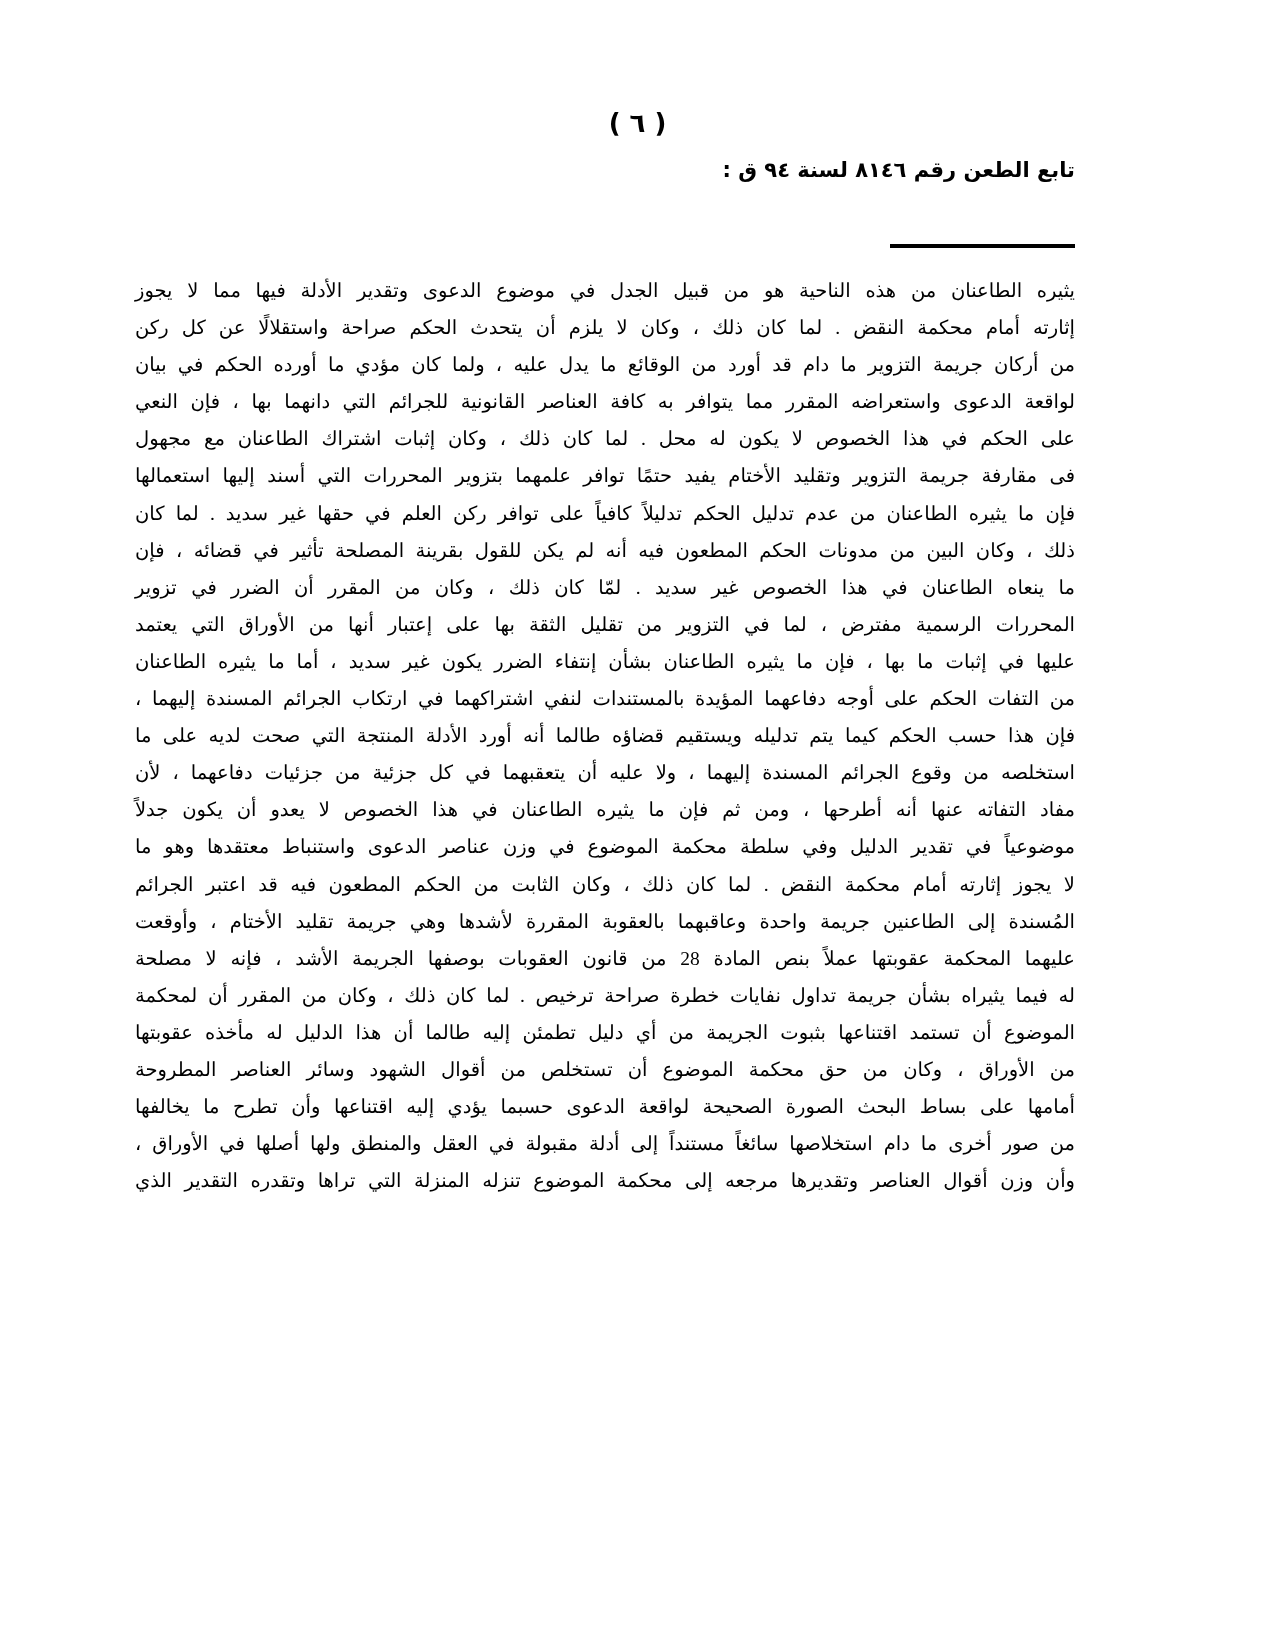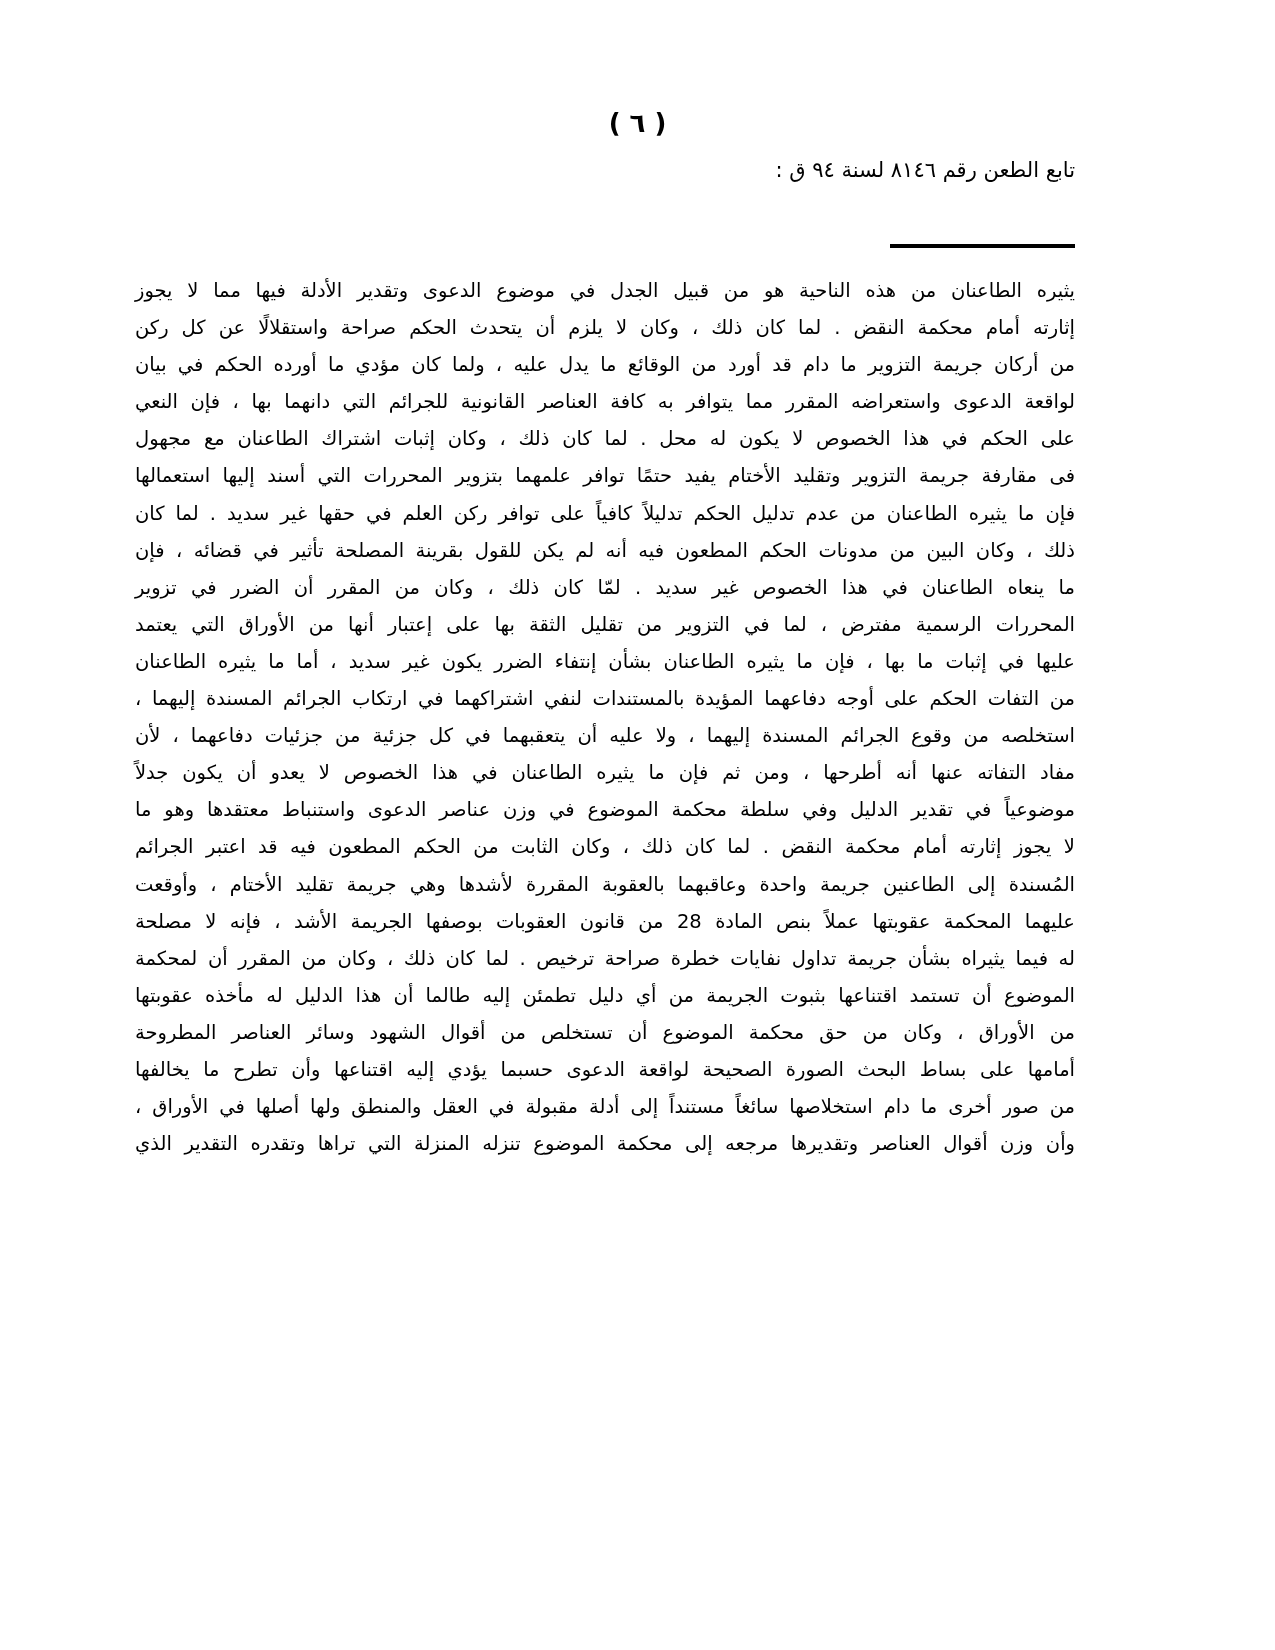--- a/index.html
+++ b/index.html
@@ -23,38 +23,39 @@
       text-align: center;
       font-size: 26px;
       font-weight: bold;
       direction: ltr;
     }
     .case-header {
       position: absolute;
       top: 158px;
       right: 200px;
       font-size: 21px;
-      font-weight: normal;
+      font-weight: bold;
       direction: rtl;
       white-space: nowrap;
     }
     .rule {
       position: absolute;
       top: 244px;
       right: 200px;
       width: 185px;
       height: 4px;
       background: #000000;
     }
     .body-text {
       position: absolute;
       top: 272px;
       right: 200px;
       width: 940px;
       direction: rtl;
+      font-family: Liberation Serif, serif;
     }
     .body-line {
       height: 37.1px;
       line-height: 37.1px;
       font-size: 19.5px;
       text-align: justify;
       text-align-last: justify;
       white-space: nowrap;
       overflow: visible;
     }
@@ -74,20 +75,21 @@
   <div class="body-line">من أركان جريمة التزوير ما دام قد أورد من الوقائع ما يدل عليه ، ولما كان مؤدي ما أورده الحكم في بيان</div>
   <div class="body-line">لواقعة الدعوى واستعراضه المقرر مما يتوافر به كافة العناصر القانونية للجرائم التي دانهما بها ، فإن النعي</div>
   <div class="body-line">على الحكم في هذا الخصوص لا يكون له محل . لما كان ذلك ، وكان إثبات اشتراك الطاعنان مع مجهول</div>
   <div class="body-line">فى مقارفة جريمة التزوير وتقليد الأختام يفيد حتمًا توافر علمهما بتزوير المحررات التي أسند إليها استعمالها</div>
   <div class="body-line">فإن ما يثيره الطاعنان من عدم تدليل الحكم تدليلاً كافياً على توافر ركن العلم في حقها غير سديد . لما كان</div>
   <div class="body-line">ذلك ، وكان البين من مدونات الحكم المطعون فيه أنه لم يكن للقول بقرينة المصلحة تأثير في قضائه ، فإن</div>
   <div class="body-line">ما ينعاه الطاعنان في هذا الخصوص غير سديد . لمّا كان ذلك ، وكان من المقرر أن الضرر في تزوير</div>
   <div class="body-line">المحررات الرسمية مفترض ، لما في التزوير من تقليل الثقة بها على إعتبار أنها من الأوراق التي يعتمد</div>
   <div class="body-line">عليها في إثبات ما بها ، فإن ما يثيره الطاعنان بشأن إنتفاء الضرر يكون غير سديد ، أما ما يثيره الطاعنان</div>
   <div class="body-line">من التفات الحكم على أوجه دفاعهما المؤيدة بالمستندات لنفي اشتراكهما في ارتكاب الجرائم المسندة إليهما ،</div>
+  <div class="body-line">فإن هذا حسب الحكم كيما يتم تدليله ويستقيم قضاؤه طالما أنه أورد الأدلة المنتجة التي صحت لديه على ما</div>
   <div class="body-line">استخلصه من وقوع الجرائم المسندة إليهما ، ولا عليه أن يتعقبهما في كل جزئية من جزئيات دفاعهما ، لأن</div>
   <div class="body-line">مفاد التفاته عنها أنه أطرحها ، ومن ثم فإن ما يثيره الطاعنان في هذا الخصوص لا يعدو أن يكون جدلاً</div>
   <div class="body-line">موضوعياً في تقدير الدليل وفي سلطة محكمة الموضوع في وزن عناصر الدعوى واستنباط معتقدها وهو ما</div>
   <div class="body-line">لا يجوز إثارته أمام محكمة النقض . لما كان ذلك ، وكان الثابت من الحكم المطعون فيه قد اعتبر الجرائم</div>
   <div class="body-line">المُسندة إلى الطاعنين جريمة واحدة وعاقبهما بالعقوبة المقررة لأشدها وهي جريمة تقليد الأختام ، وأوقعت</div>
   <div class="body-line">عليهما المحكمة عقوبتها عملاً بنص المادة 28 من قانون العقوبات بوصفها الجريمة الأشد ، فإنه لا مصلحة</div>
   <div class="body-line">له فيما يثيراه بشأن جريمة تداول نفايات خطرة صراحة ترخيص . لما كان ذلك ، وكان من المقرر أن لمحكمة</div>
   <div class="body-line">الموضوع أن تستمد اقتناعها بثبوت الجريمة من أي دليل تطمئن إليه طالما أن هذا الدليل له مأخذه عقوبتها</div>
   <div class="body-line">من الأوراق ، وكان من حق محكمة الموضوع أن تستخلص من أقوال الشهود وسائر العناصر المطروحة</div>
   <div class="body-line">أمامها على بساط البحث الصورة الصحيحة لواقعة الدعوى حسبما يؤدي إليه اقتناعها وأن تطرح ما يخالفها</div>

